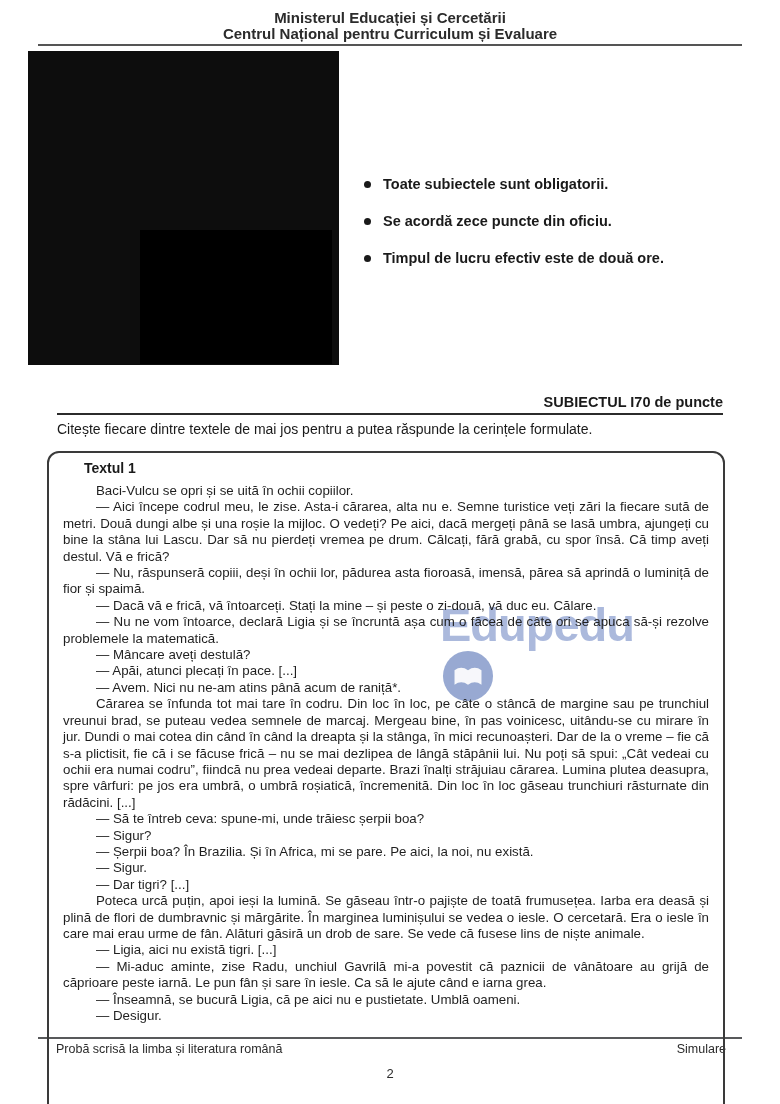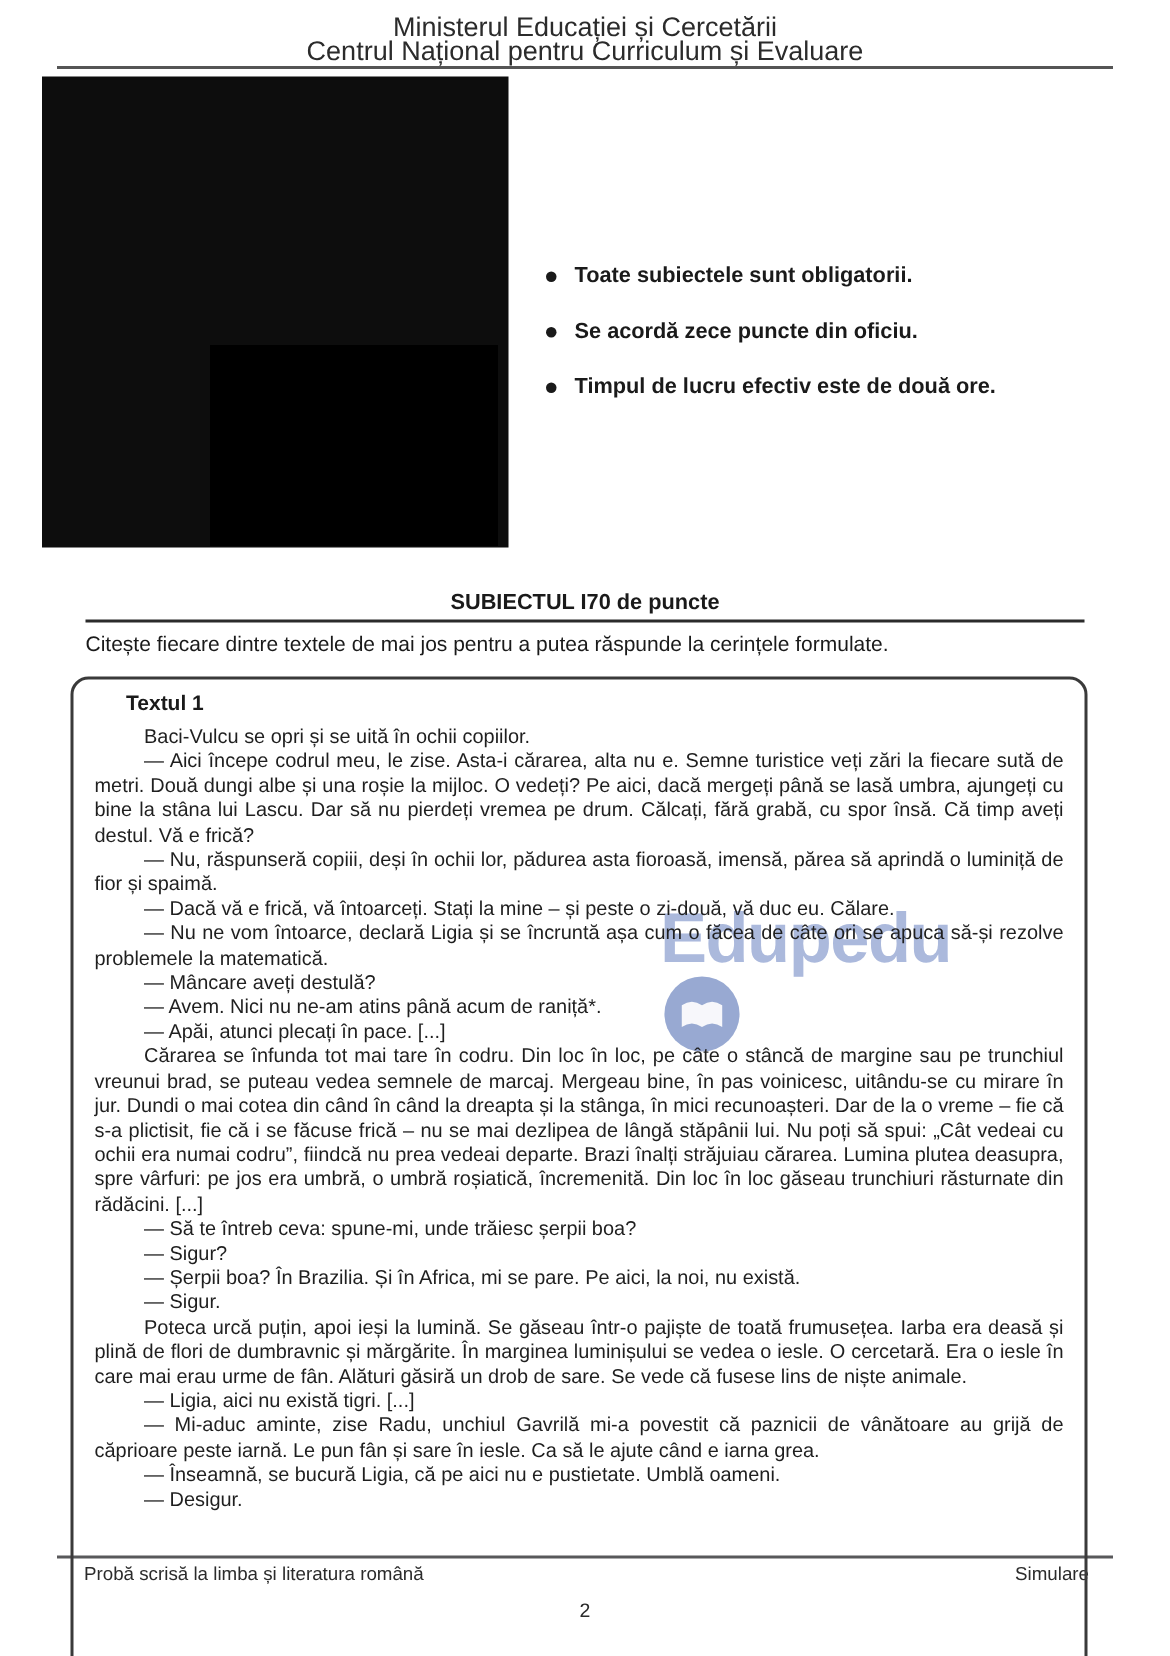--- a/index.html
+++ b/index.html
@@ -6,21 +6,21 @@
   html, body { width: 780px; height: 1104px; }
   body {
     font-family: "Liberation Sans", sans-serif;
     background: #ffffff;
     color: #1a1a1a;
     position: relative;
     overflow: hidden;
   }
   .page-header {
     position: absolute; top: 10px; left: 0; width: 100%;
-    text-align: center; font-size: 18px; line-height: 16px; color: #2b2b2b;
+    text-align: center; font-size: 15px; line-height: 16px; color: #2b2b2b; font-weight: bold;
   }
   .header-rule {
     position: absolute; top: 44px; left: 38px; width: 704px;
     border-top: 2px solid #555;
   }
   .redaction-outer {
     position: absolute; left: 28px; top: 51px; width: 311px; height: 314px;
     background: #0d0d0d;
   }
   .redaction-inner {
@@ -34,21 +34,21 @@
   .notices li {
     font-weight: bold; font-size: 14.5px; margin-bottom: 21px;
     padding-left: 21px; position: relative;
   }
   .notices li .bullet-dot {
     position: absolute; left: 2px; top: 5px; width: 7px; height: 7px;
     border-radius: 50%; background: #1a1a1a;
   }
   .subject-row {
     position: absolute; left: 57px; top: 394px; width: 666px;
-    display: flex; justify-content: center;
+    display: flex; justify-content: flex-end;
     font-weight: bold; font-size: 14.5px;
     border-bottom: 2px solid #2b2b2b; padding-bottom: 3px;
   }
   .instruction {
     position: absolute; left: 57px; top: 421px; width: 666px;
     font-weight: normal; font-size: 14px;
   }
   .watermark {
     position: absolute; left: 440px; top: 601px; z-index: 0;
     display: flex; align-items: flex-start;
@@ -124,27 +124,28 @@
 </div>
 
 <div class="textbox">
   <div class="textbox-heading">Textul 1</div>
   <p>Baci-Vulcu se opri și se uită în ochii copiilor.</p>
   <p>— Aici începe codrul meu, le zise. Asta-i cărarea, alta nu e. Semne turistice veți zări la fiecare sută de metri. Două dungi albe și una roșie la mijloc. O vedeți? Pe aici, dacă mergeți până se lasă umbra, ajungeți cu bine la stâna lui Lascu. Dar să nu pierdeți vremea pe drum. Călcați, fără grabă, cu spor însă. Că timp aveți destul. Vă e frică?</p>
   <p>— Nu, răspunseră copiii, deși în ochii lor, pădurea asta fioroasă, imensă, părea să aprindă o luminiță de fior și spaimă.</p>
   <p>— Dacă vă e frică, vă întoarceți. Stați la mine – și peste o zi-două, vă duc eu. Călare.</p>
   <p>— Nu ne vom întoarce, declară Ligia și se încruntă așa cum o făcea de câte ori se apuca să-și rezolve problemele la matematică.</p>
   <p>— Mâncare aveți destulă?</p>
+  <p>— Apăi, atunci plecați în pace. [...]</p>
   <p>— Avem. Nici nu ne-am atins până acum de raniță*.</p>
-  <p>— Apăi, atunci plecați în pace. [...]</p>
   <p>Cărarea se înfunda tot mai tare în codru. Din loc în loc, pe câte o stâncă de margine sau pe trunchiul vreunui brad, se puteau vedea semnele de marcaj. Mergeau bine, în pas voinicesc, uitându-se cu mirare în jur. Dundi o mai cotea din când în când la dreapta și la stânga, în mici recunoașteri. Dar de la o vreme – fie că s-a plictisit, fie că i se făcuse frică – nu se mai dezlipea de lângă stăpânii lui. Nu poți să spui: „Cât vedeai cu ochii era numai codru”, fiindcă nu prea vedeai departe. Brazi înalți străjuiau cărarea. Lumina plutea deasupra, spre vârfuri: pe jos era umbră, o umbră roșiatică, încremenită. Din loc în loc găseau trunchiuri răsturnate din rădăcini. [...]</p>
   <p>— Să te întreb ceva: spune-mi, unde trăiesc șerpii boa?</p>
   <p>— Sigur?</p>
   <p>— Șerpii boa? În Brazilia. Și în Africa, mi se pare. Pe aici, la noi, nu există.</p>
   <p>— Sigur.</p>
+  <p>— Dar tigri? [...]</p>
   <p>Poteca urcă puțin, apoi ieși la lumină. Se găseau într-o pajiște de toată frumusețea. Iarba era deasă și plină de flori de dumbravnic și mărgărite. În marginea luminișului se vedea o iesle. O cercetară. Era o iesle în care mai erau urme de fân. Alături găsiră un drob de sare. Se vede că fusese lins de niște animale.</p>
   <p>— Ligia, aici nu există tigri. [...]</p>
   <p>— Mi-aduc aminte, zise Radu, unchiul Gavrilă mi-a povestit că paznicii de vânătoare au grijă de căprioare peste iarnă. Le pun fân și sare în iesle. Ca să le ajute când e iarna grea.</p>
   <p>— Înseamnă, se bucură Ligia, că pe aici nu e pustietate. Umblă oameni.</p>
   <p>— Desigur.</p>
 </div>
 
 <div class="footer-rule"></div>
 <div class="page-footer">
   <span>Probă scrisă la limba și literatura română</span>

